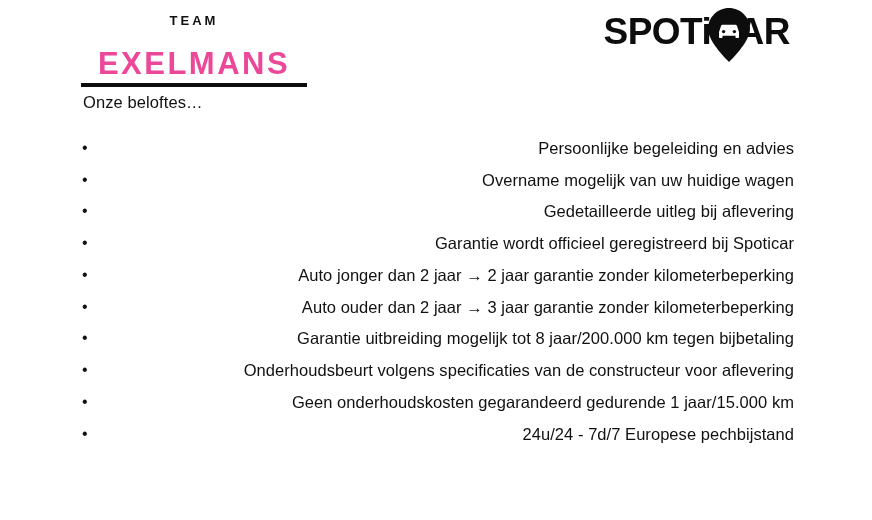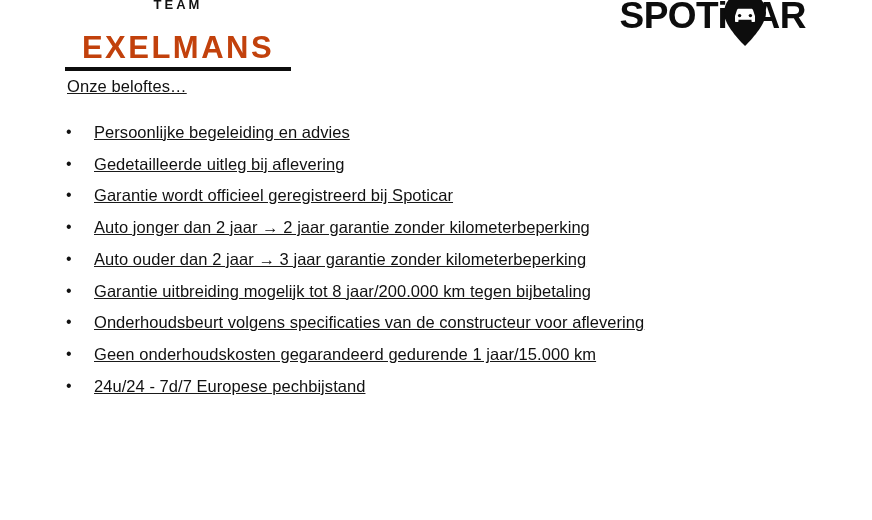--- a/index.html
+++ b/index.html
@@ -14,22 +14,21 @@
     font-family: "Liberation Sans", sans-serif;
     color: #1a1a1a;
     overflow: hidden;
     position: relative;
   }
 
   .page {
     width: 868px;
     height: 520px;
     position: relative;
-    padding: 0;
-    text-decoration: underline;
+    padding: 16px;
   }
 
   
   .header {
     position: relative;
     height: 62px;
     width: 100%;
   }
 
   .logo-exelmans {
@@ -44,21 +43,21 @@
     font-weight: bold;
     letter-spacing: 3px;
     color: #111;
     line-height: 14px;
     margin-bottom: 1px;
   }
   .logo-exelmans .name {
     font-size: 31px;
     font-weight: bold;
     letter-spacing: 2.5px;
-    color: #c2410c;
+    color: #ec4899;
     line-height: 32px;
     margin-top: 20px;
   }
   .logo-exelmans .rule {
     margin-top: 3px;
     height: 4px;
     background: #0d0d0d;
     width: 226px;
     margin-left: auto;
     margin-right: auto;
@@ -116,21 +115,21 @@
   }
   ul.bullets li::before {
     content: "\2022";
     position: absolute;
     left: 8px;
     top: -1px;
     font-size: 16px;
     color: #111;
   }
 
-  .group { margin-top: 22px; }
+  .group { margin-top: 22px; text-align: right; }
   .group.first { margin-top: 24px; }
 </style>
 </head>
 <body>
 
 <div class="page">
 
   <div class="header">
 
     <div class="logo-exelmans">
@@ -150,20 +149,21 @@
     </div>
 
   </div>
 
   <div class="content">
 
     <div class="intro">Onze beloftes…</div>
 
     <ul class="bullets group first">
       <li>Persoonlijke begeleiding en advies</li>
+      <li>Overname mogelijk van uw huidige wagen</li>
       <li>Gedetailleerde uitleg bij aflevering</li>
     </ul>
 
     <ul class="bullets group">
       <li>Garantie wordt officieel geregistreerd bij Spoticar</li>
       <li>Auto jonger dan 2 jaar → 2 jaar garantie zonder kilometerbeperking</li>
       <li>Auto ouder dan 2 jaar → 3 jaar garantie zonder kilometerbeperking</li>
       <li>Garantie uitbreiding mogelijk tot 8 jaar/200.000 km tegen bijbetaling</li>
     </ul>
 

